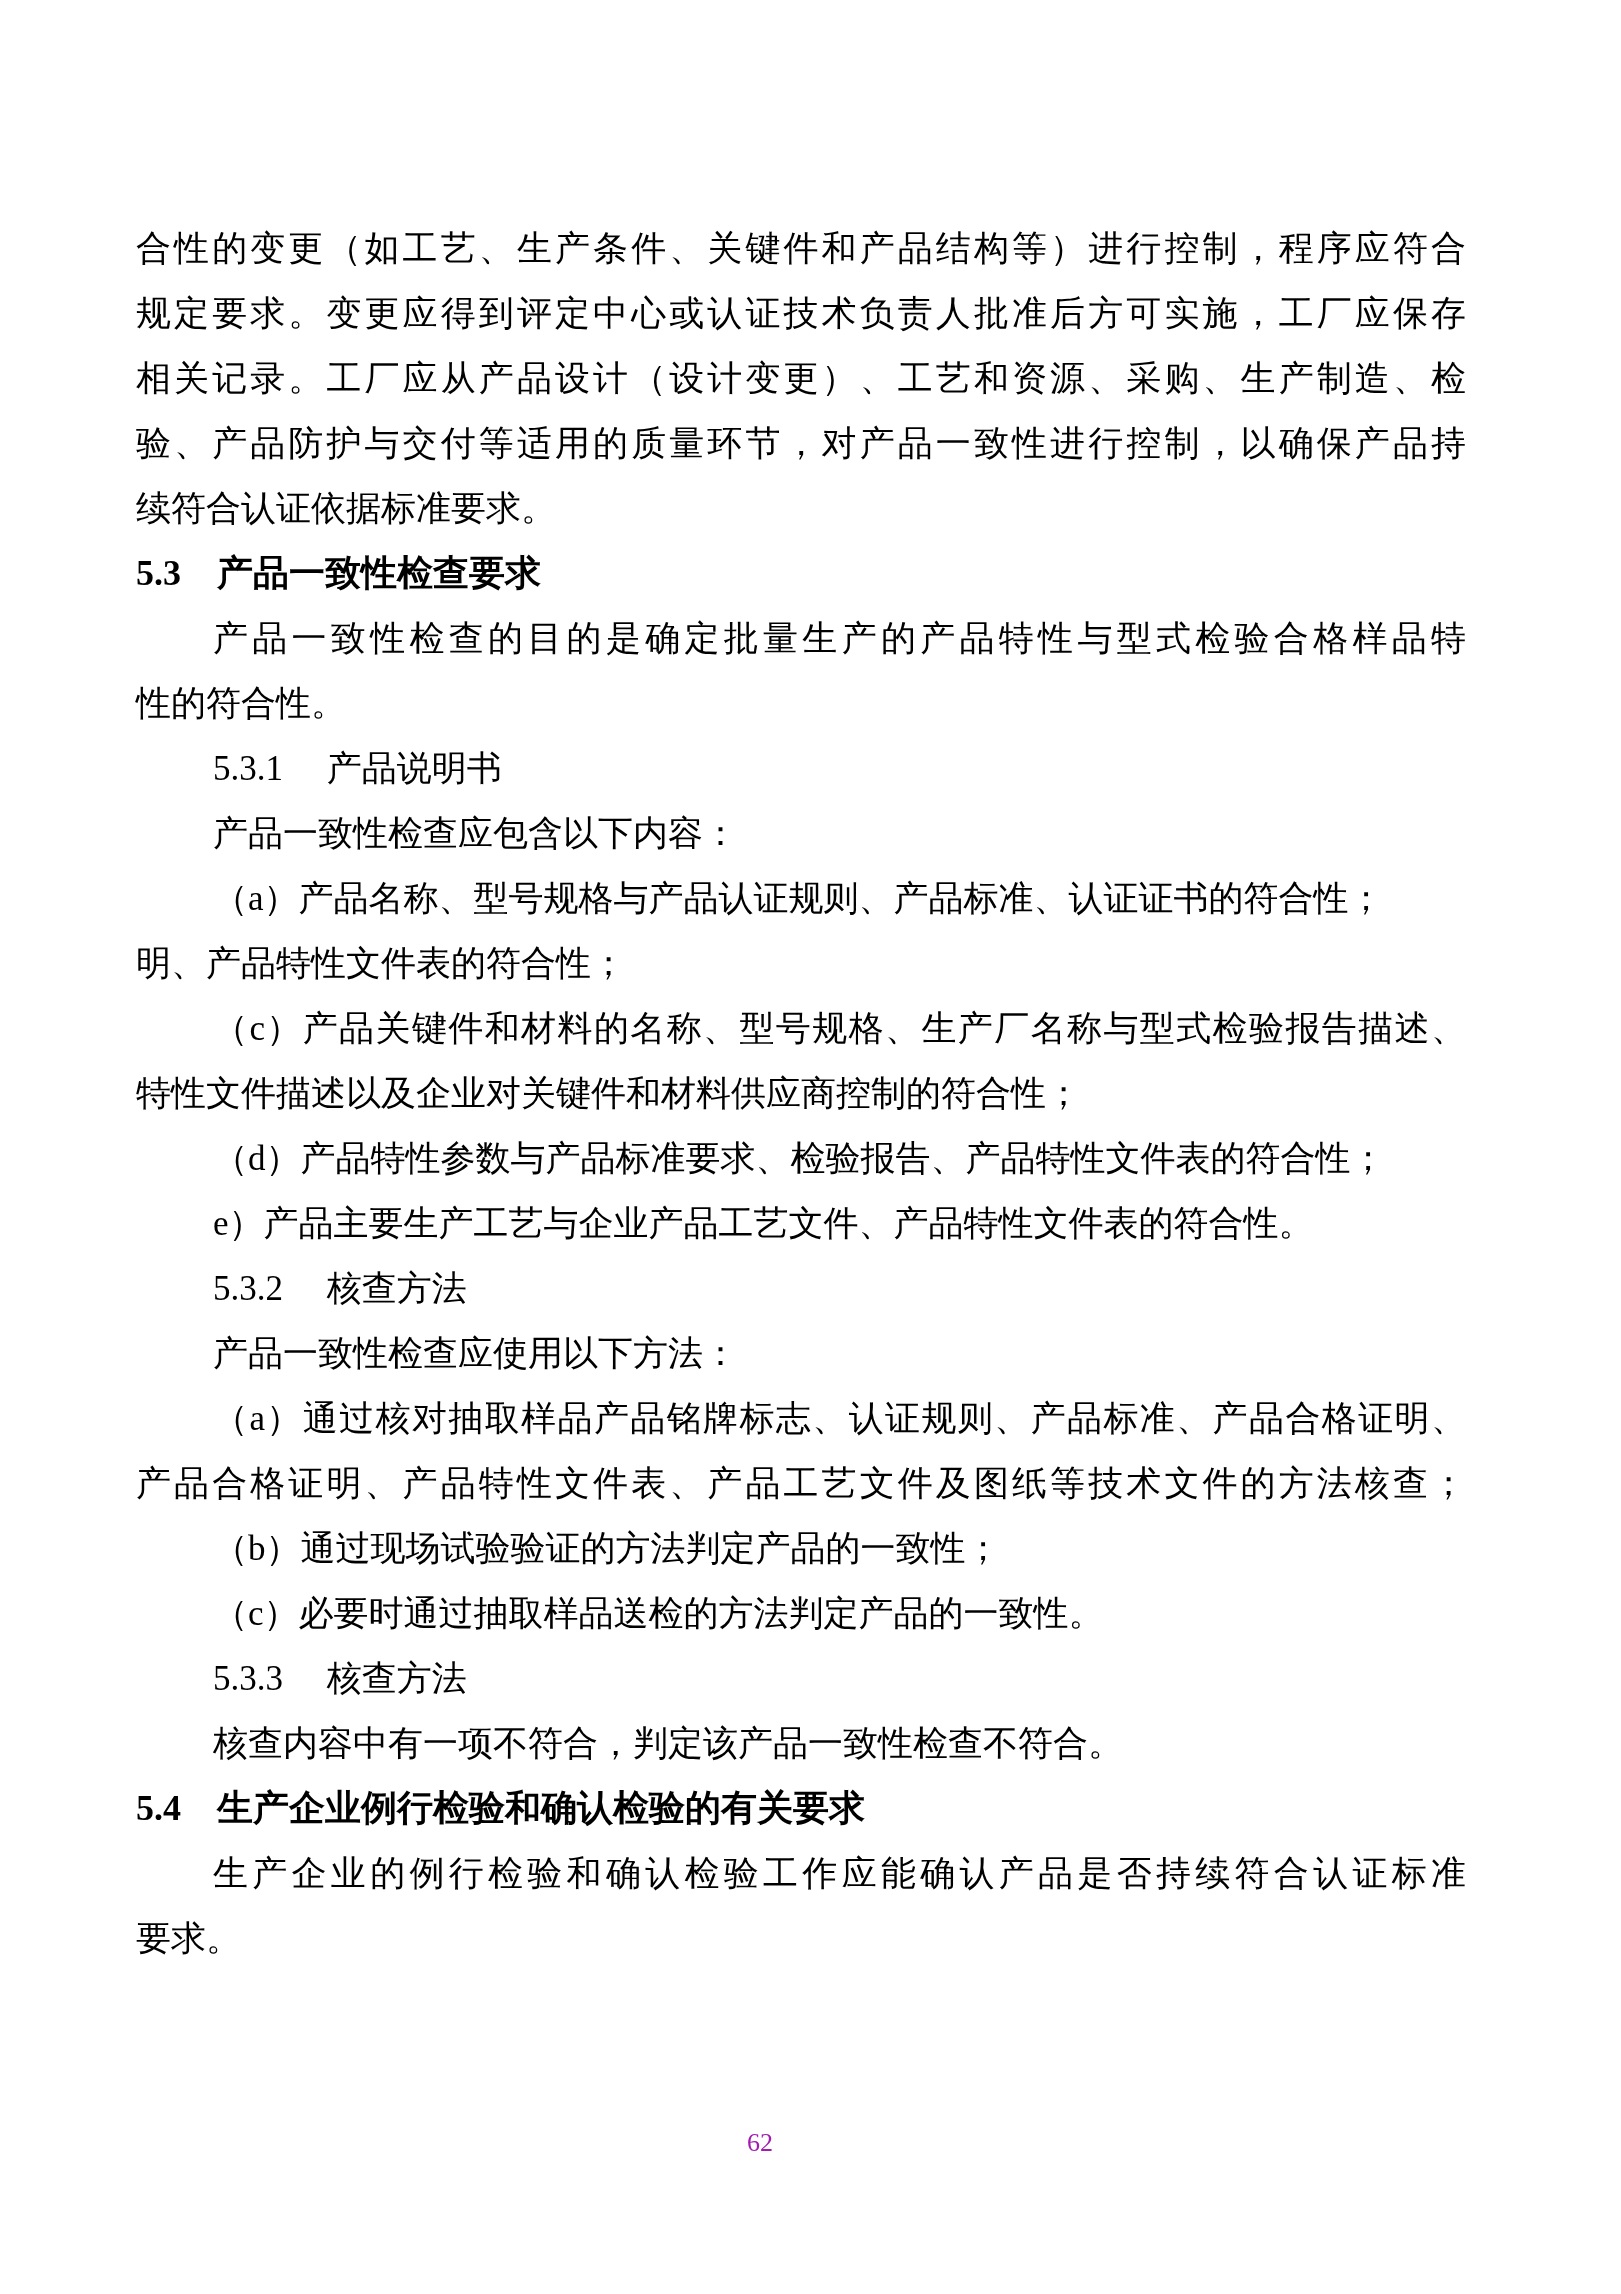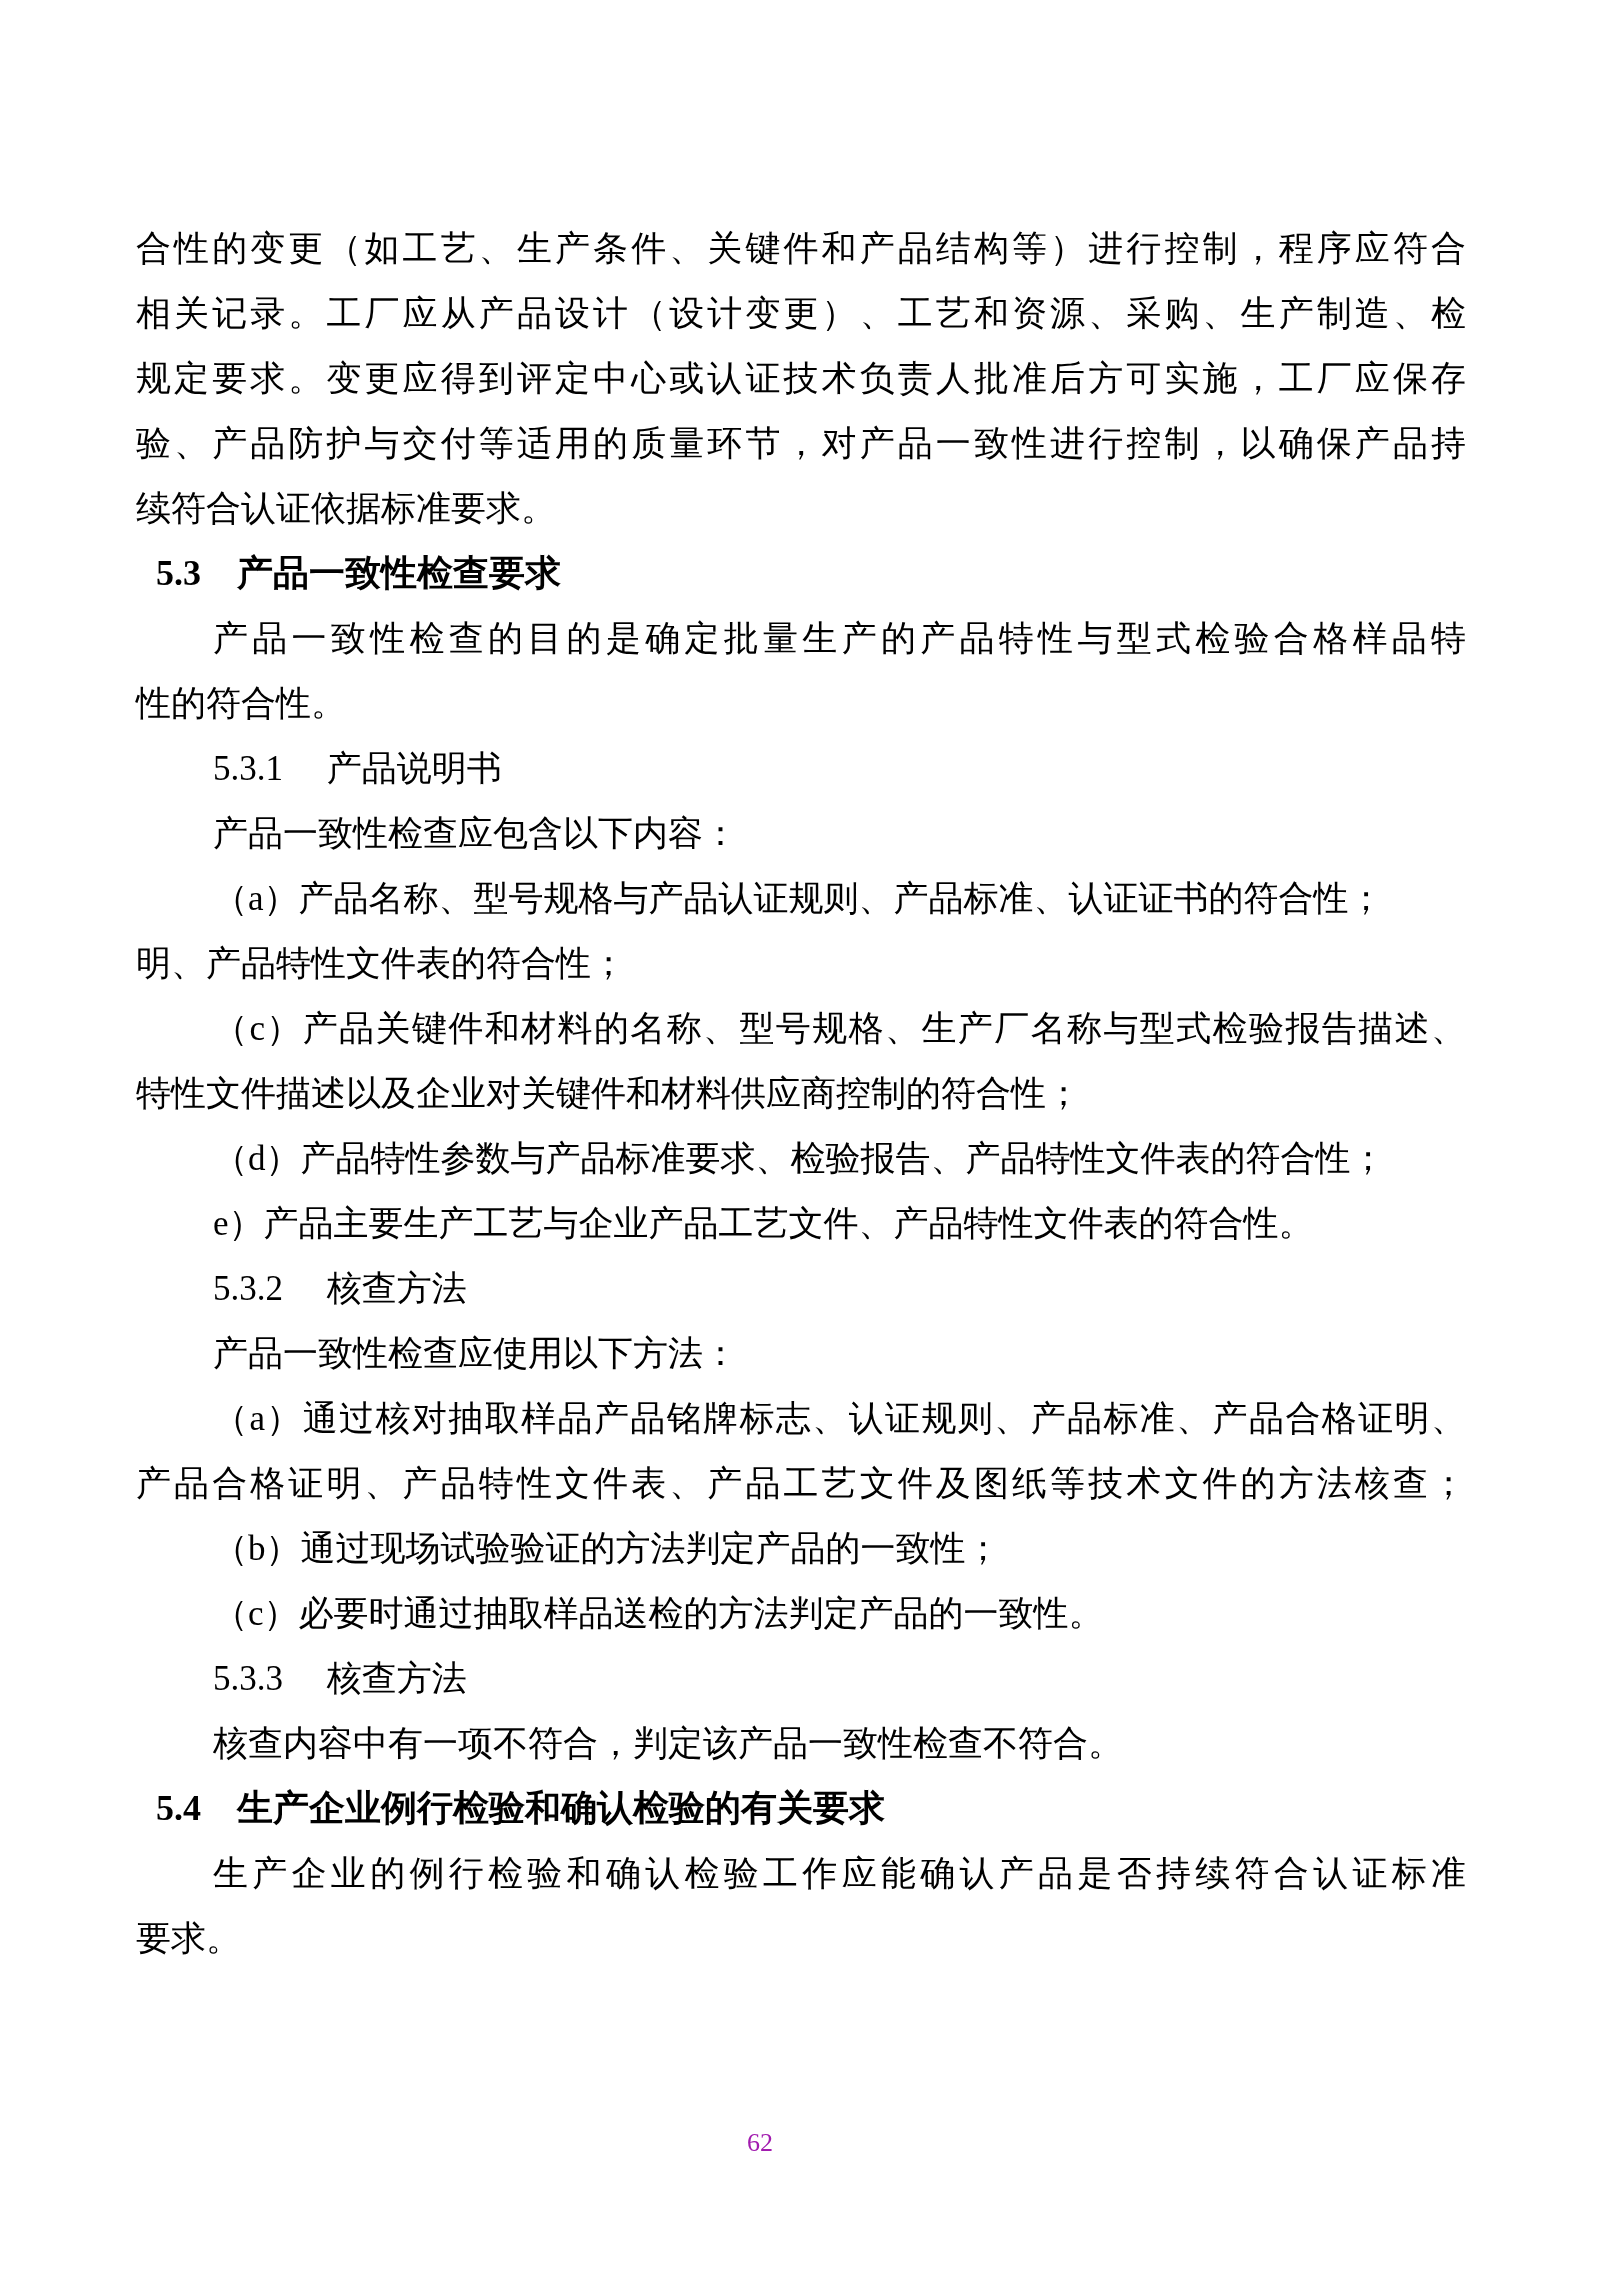--- a/index.html
+++ b/index.html
@@ -34,42 +34,41 @@
   .line.fill {
     text-align-last: justify;
   }
   .line.indent {
     text-indent: 2.2em;
   }
   .line.heading {
     font-family: "Liberation Serif", "DejaVu Serif", serif;
     font-weight: 700;
     font-size: 36px;
-    margin-left: 20px;
   }
   .page-number {
     position: absolute;
     left: 0;
     right: 0;
     top: 2126px;
     text-align: center;
     font-family: "Liberation Serif", "DejaVu Serif", serif;
     font-size: 26px;
     line-height: 33px;
     color: #a21caf;
   }
 </style>
 </head>
 <body>
 
 <div class="page">
   <div class="content">
       <div class="line body fill">合性的变更（如工艺、生产条件、关键件和产品结构等）进行控制，程序应符合</div>
+      <div class="line body fill">规定要求。变更应得到评定中心或认证技术负责人批准后方可实施，工厂应保存</div>
       <div class="line body fill">相关记录。工厂应从产品设计（设计变更）、工艺和资源、采购、生产制造、检</div>
-      <div class="line body fill">规定要求。变更应得到评定中心或认证技术负责人批准后方可实施，工厂应保存</div>
       <div class="line body fill">验、产品防护与交付等适用的质量环节，对产品一致性进行控制，以确保产品持</div>
       <div class="line body">续符合认证依据标准要求。</div>
       <div class="line heading">5.3　产品一致性检查要求</div>
       <div class="line body indent fill">产品一致性检查的目的是确定批量生产的产品特性与型式检验合格样品特</div>
       <div class="line body">性的符合性。</div>
       <div class="line body indent">5.3.1　 产品说明书</div>
       <div class="line body indent">产品一致性检查应包含以下内容：</div>
       <div class="line body indent">（a）产品名称、型号规格与产品认证规则、产品标准、认证证书的符合性；</div>
       <div class="line body">明、产品特性文件表的符合性；</div>
       <div class="line body indent fill">（c）产品关键件和材料的名称、型号规格、生产厂名称与型式检验报告描述、</div>

